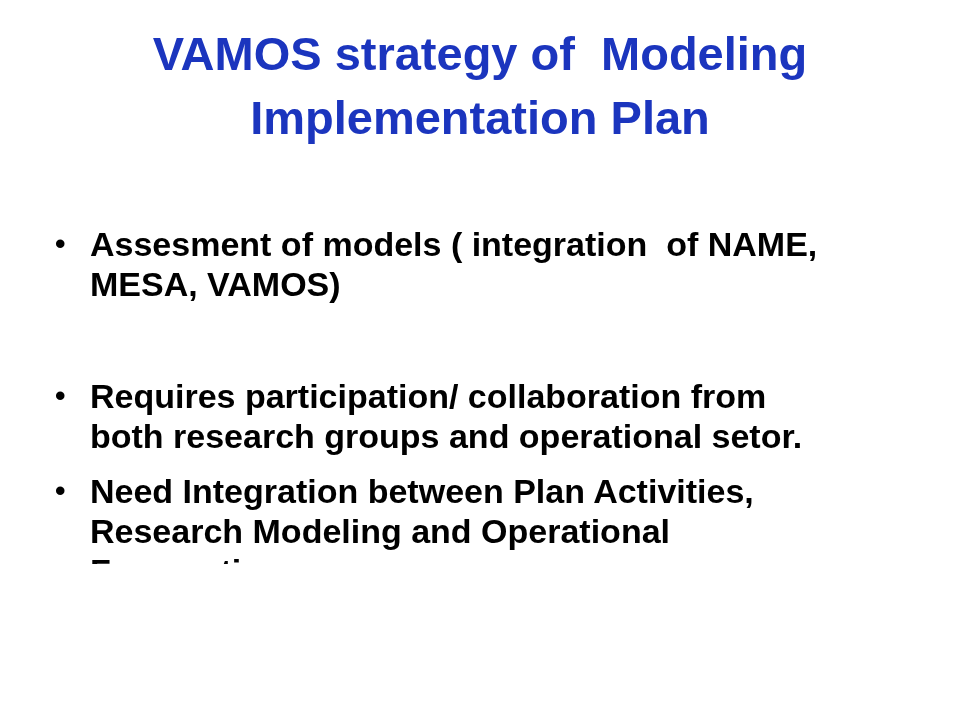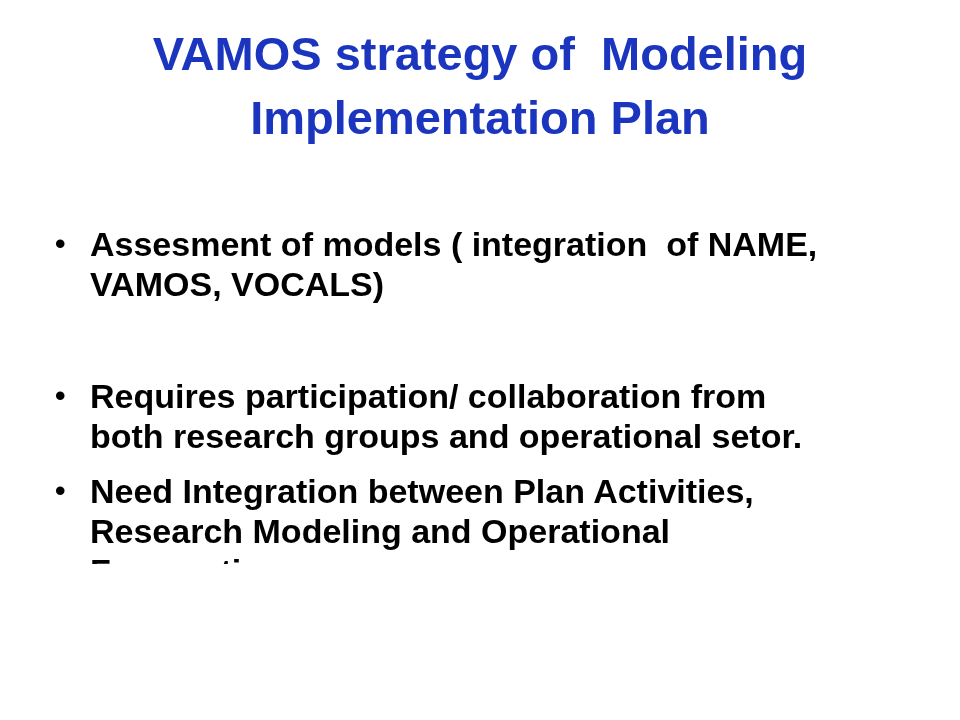--- a/index.html
+++ b/index.html
@@ -62,21 +62,21 @@
 <body>
 
 <div class="slide">
   <h1 class="title" style="color: rgb(27, 53, 190);">VAMOS strategy of  Modeling
 Implementation Plan</h1>
 
   <ul class="bullets">
     <li class="bullet">
       <span class="marker">•</span>
       <span class="bullet-text">Assesment of models ( integration  of NAME,
-VAMOS, VOCALS)</span>
+MESA, VAMOS)</span>
     </li>
     <li class="bullet">
       <span class="marker">•</span>
       <span class="bullet-text">Requires participation/ collaboration from
 both research groups and operational setor.</span>
     </li>
     <li class="bullet">
       <span class="marker">•</span>
       <span class="bullet-text">Need Integration between Plan Activities,
 Research Modeling and Operational

